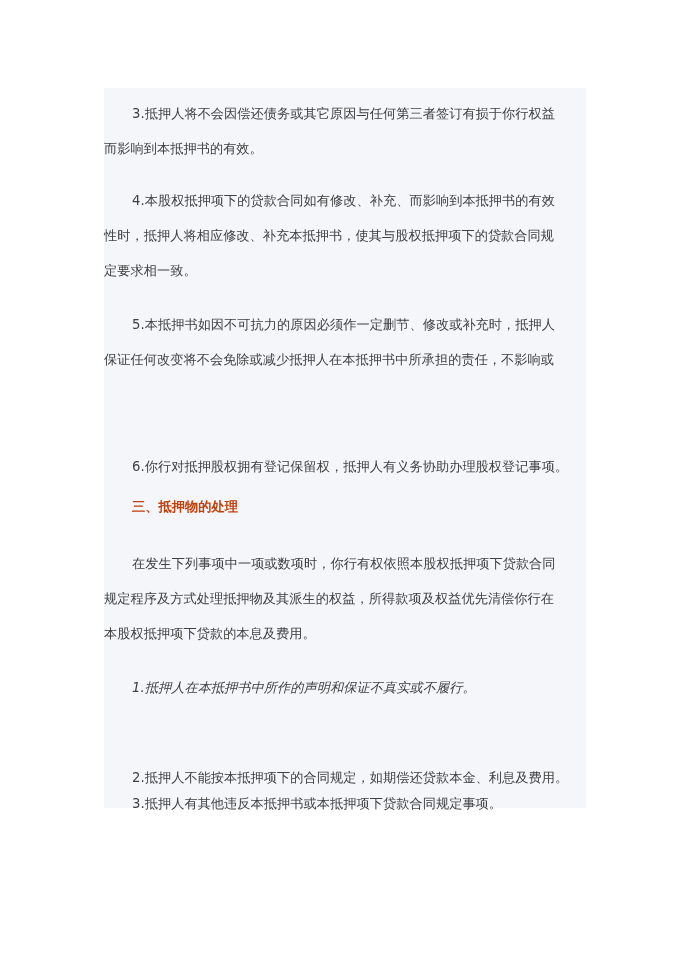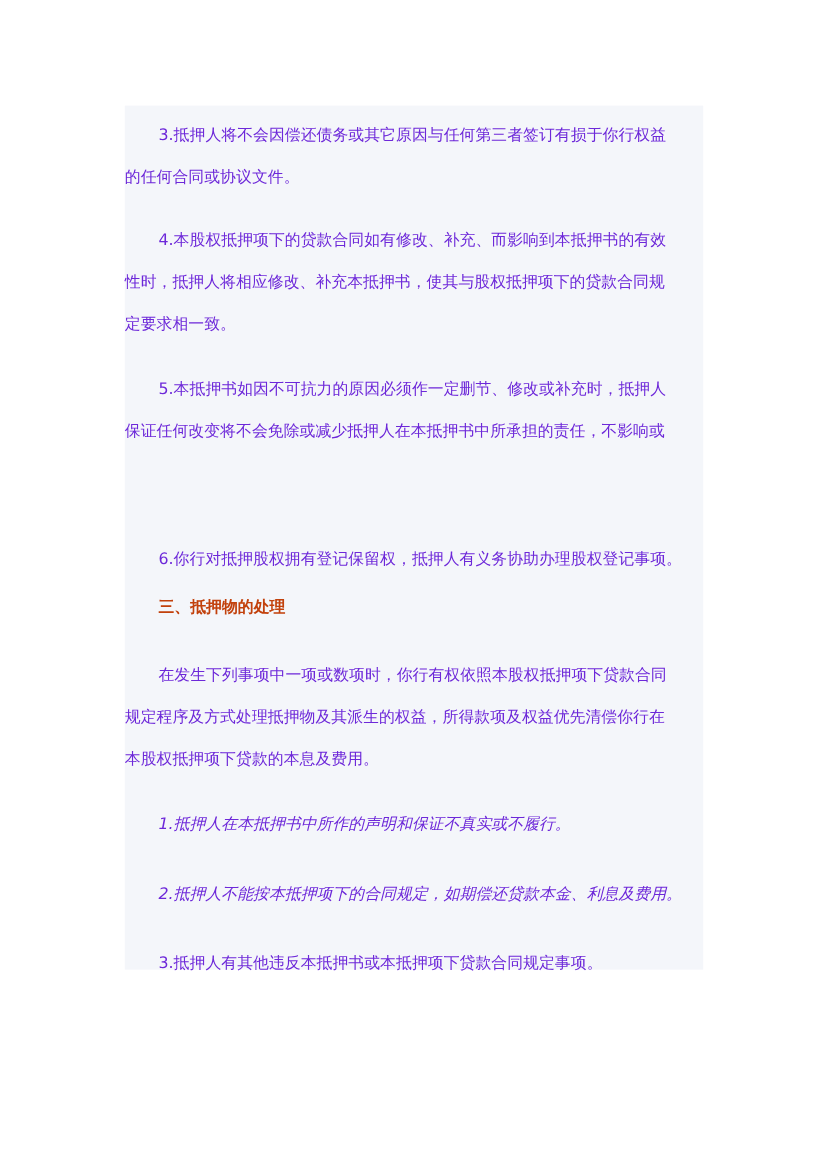--- a/index.html
+++ b/index.html
@@ -21,21 +21,21 @@
       width: 482px;
       height: 720px;
       background: #f4f6fa;
     }
     .para {
       position: absolute;
       left: 0;
       width: 482px;
       font-size: 13.2px;
       line-height: 35px;
-      color: #6d28d9;
+      color: #404040;
       margin: 0;
       letter-spacing: 0.05px;
       white-space: nowrap;
     }
     .line {
       display: block;
       height: 35px;
     }
     .indent { padding-left: 28px; }
     .heading {
@@ -43,21 +43,21 @@
       color: #c2410c;
     }
   </style>
 </head>
 <body>
 
 <div class="panel">
 
   <p class="para" style="top:8px;">
     <span class="line indent">3.抵押人将不会因偿还债务或其它原因与任何第三者签订有损于你行权益</span>
-    <span class="line">的任何合同或协议文件。</span>
+    <span class="line">而影响到本抵押书的有效。</span>
   </p>
 
   <p class="para" style="top:95px;">
     <span class="line indent">4.本股权抵押项下的贷款合同如有修改、补充、而影响到本抵押书的有效</span>
     <span class="line">性时，抵押人将相应修改、补充本抵押书，使其与股权抵押项下的贷款合同规</span>
     <span class="line">定要求相一致。</span>
   </p>
 
   <p class="para" style="top:219px;">
     <span class="line indent">5.本抵押书如因不可抗力的原因必须作一定删节、修改或补充时，抵押人</span>
@@ -74,20 +74,20 @@
 
   <p class="para" style="top:458px;">
     <span class="line indent">在发生下列事项中一项或数项时，你行有权依照本股权抵押项下贷款合同</span>
     <span class="line">规定程序及方式处理抵押物及其派生的权益，所得款项及权益优先清偿你行在</span>
     <span class="line">本股权抵押项下贷款的本息及费用。</span>
   </p>
 
   <p class="para" style="top:582px;font-style:italic;">
     <span class="line indent">1.抵押人在本抵押书中所作的声明和保证不真实或不履行。</span>
   </p>
-  <p class="para" style="top:640px;font-style:italic;">
+  <p class="para" style="top:672px;">
     <span class="line indent">2.抵押人不能按本抵押项下的合同规定，如期偿还贷款本金、利息及费用。</span>
   </p>
   <p class="para" style="top:698px;">
     <span class="line indent">3.抵押人有其他违反本抵押书或本抵押项下贷款合同规定事项。</span>
   </p>
 
 </div>
 
 </body></html>

